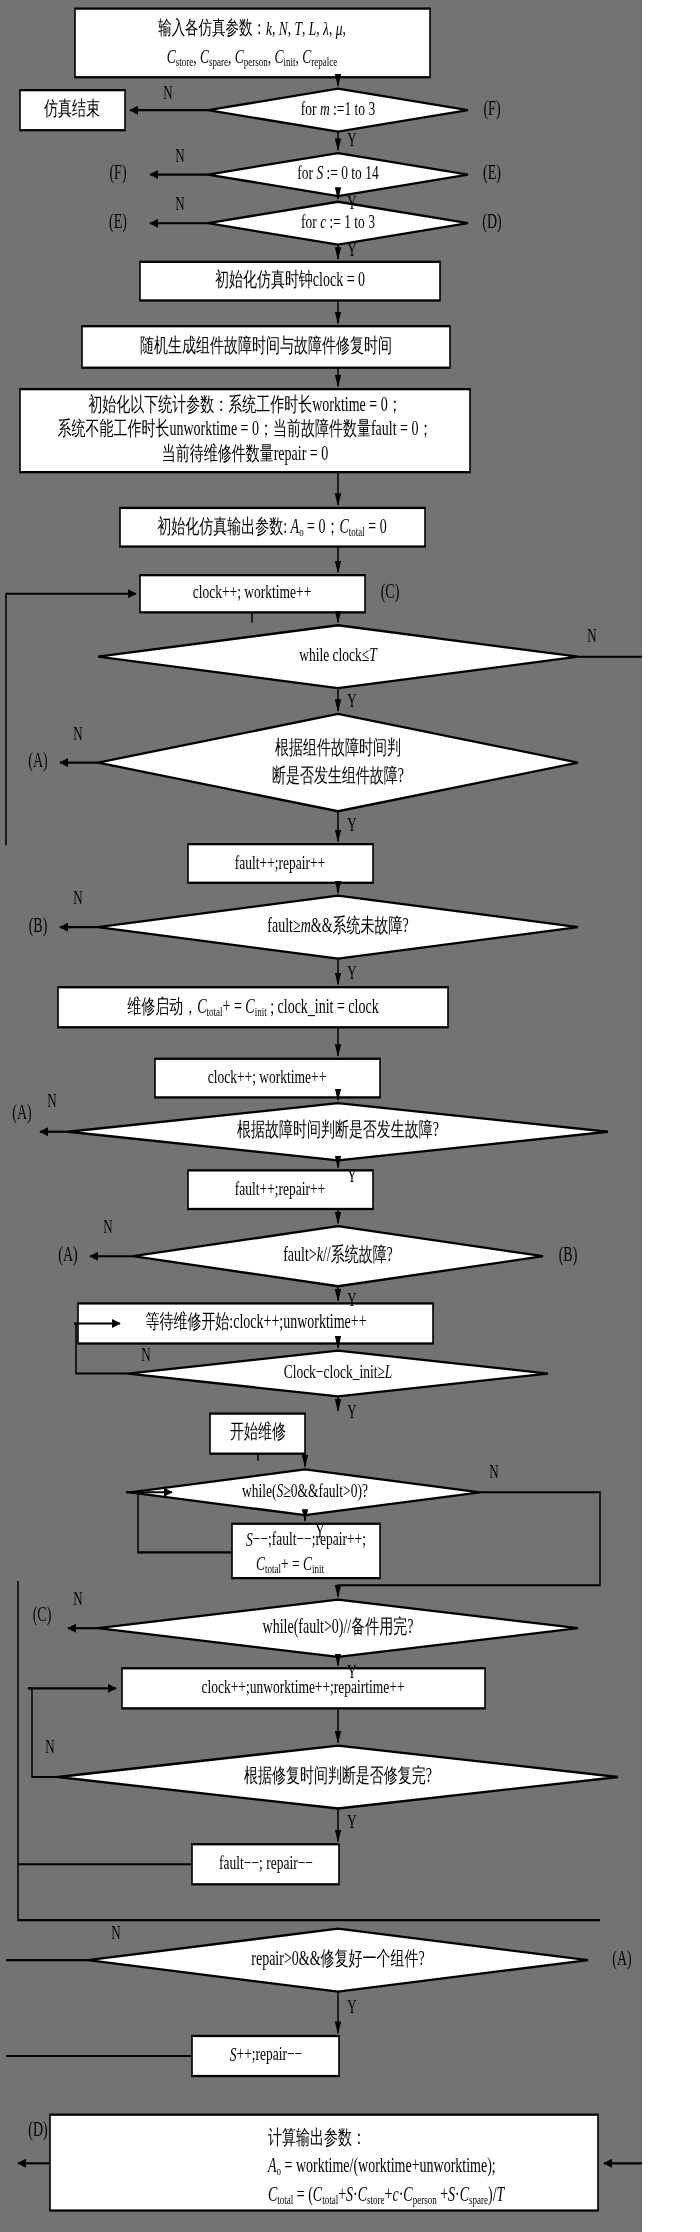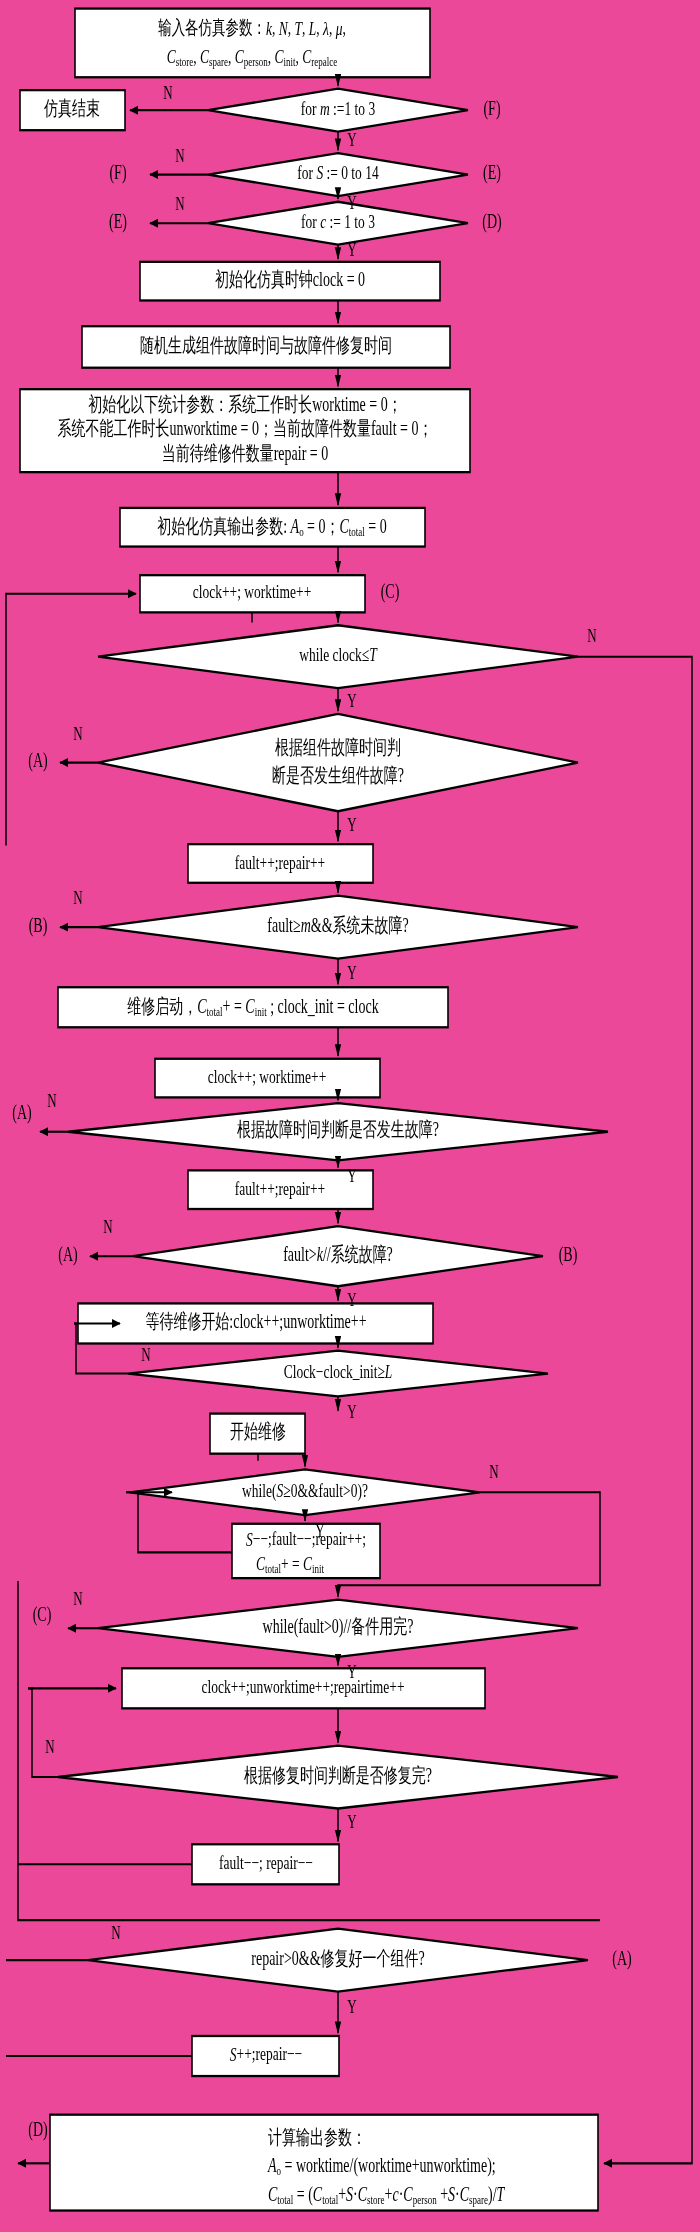--- a/index.html
+++ b/index.html
@@ -1,17 +1,17 @@
 <!DOCTYPE html>
 <html><head>
 <meta charset="utf-8">
 <style>
   html,body{margin:0;padding:0;background:#fff;}
   body{font-family:"Liberation Serif",serif;}
-  #wrap{position:relative;width:700px;height:2232px;background:#ec4899;overflow:hidden;}
+  #wrap{position:relative;width:642px;height:2232px;background:#737373;overflow:hidden;}
   svg{position:absolute;left:0;top:0;}
   .fc-text{font-family:"Liberation Serif",serif;font-size:13.5px;fill:#000;text-anchor:middle;dominant-baseline:middle;}
   .fc-text.cn{font-size:14px;}
   .lbl{font-family:"Liberation Serif",serif;font-size:13px;fill:#000;text-anchor:middle;dominant-baseline:middle;}
   .conn{font-family:"Liberation Serif",serif;font-size:14px;fill:#000;text-anchor:middle;dominant-baseline:middle;}
   .it{font-style:italic;}
   .sub{font-size:9px;}
   .shape{fill:#fff;stroke:#000;stroke-width:1.6;}
   .line{stroke:#000;stroke-width:1.5;fill:none;}
 </style>

